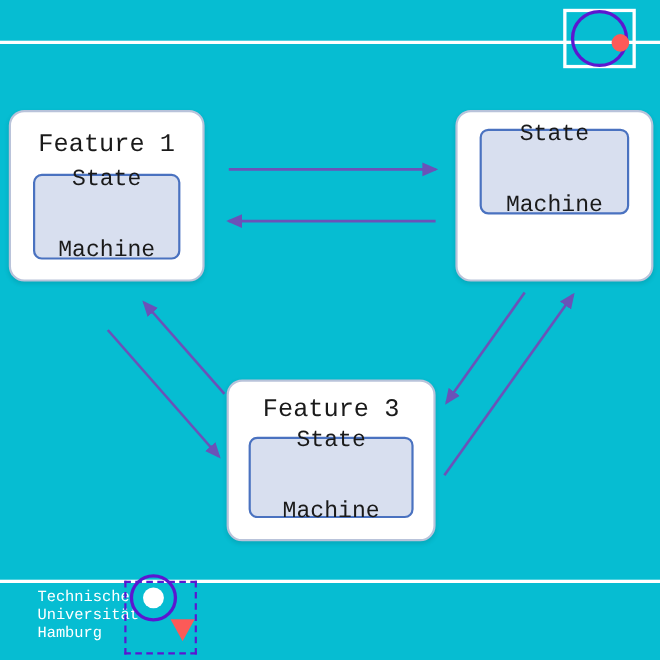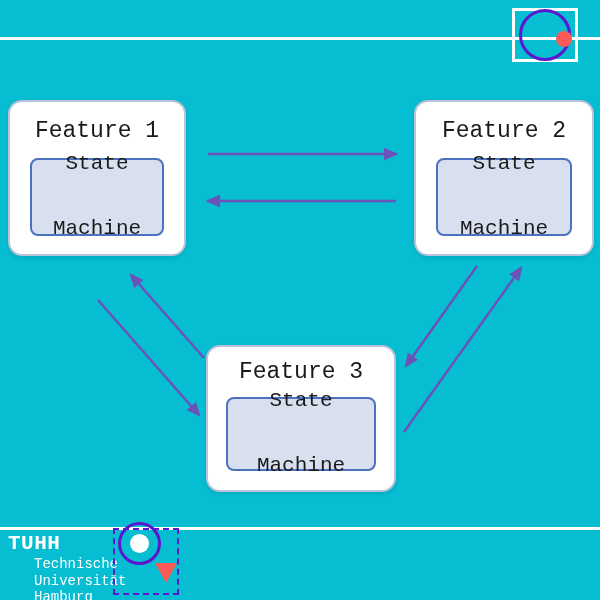--- a/index.html
+++ b/index.html
@@ -212,37 +212,35 @@
 
   <div class="feature-box" id="feature-1">
     <div class="feature-title">Feature 1</div>
     <div class="state-box">
       <span>State</span>
       <span>Machine</span>
     </div>
   </div>
 
   <div class="feature-box" id="feature-2">
-    <div class="feature-title">Feature 2</div>
     <div class="state-box">
       <span>State</span>
       <span>Machine</span>
     </div>
   </div>
 
   <div class="feature-box" id="feature-3">
     <div class="feature-title">Feature 3</div>
     <div class="state-box">
       <span>State</span>
       <span>Machine</span>
     </div>
   </div>
 
   <div class="logo">
-    <div class="logo-main">TUHH</div>
     <div class="logo-sub">
       <span>Technische</span>
       <span>Universität</span>
       <span>Hamburg</span>
     </div>
   </div>
 
   <div class="bl-mark">
     <div class="bl-dashed"></div>
     <div class="bl-circle"></div>

